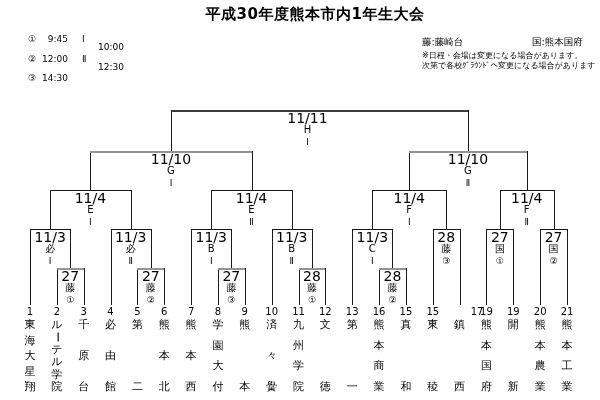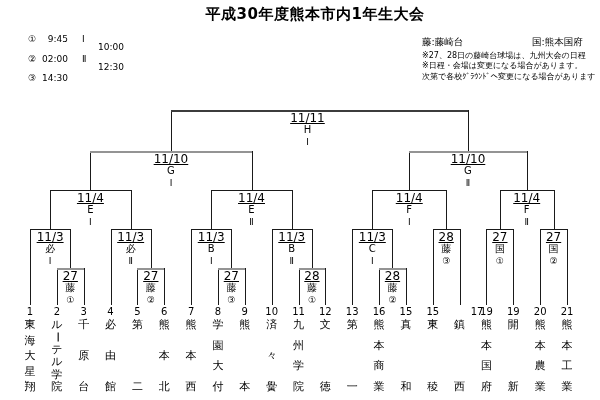--- a/index.html
+++ b/index.html
@@ -24,21 +24,21 @@
   .legend .c1{width:110px;}
   .legend .notes{margin-top:2px;font-size:8px;line-height:10.8px;white-space:nowrap;}
   
   #bracket{position:absolute;left:0;top:0;width:600px;height:400px;}
   .hl{position:absolute;}
   .hl.dark{height:1px;background:#1a1a1a;}
   .hl.gray{height:2px;background:#949494;}
   .hl.final{height:2px;background:#3c3c3c;}
   .vl{position:absolute;width:1px;background:#1a1a1a;}
   .mlabel{position:absolute;width:44px;text-align:center;}
-  .mlabel .d{font-size:12px;line-height:12px;text-decoration:underline;}
+  .mlabel .d{font-size:14px;line-height:12px;}
   .mlabel .v{font-size:10px;line-height:12px;}
   .mlabel .n{font-size:9px;line-height:12px;}
   .tnum{position:absolute;width:20px;text-align:center;font-size:10px;line-height:12px;}
   .tname{
     position:absolute;width:14px;display:flex;flex-direction:column;
     justify-content:space-between;align-items:center;font-size:11px;
   }
   .tname span{display:block;line-height:12px;}
   .tname span.rot{transform:rotate(90deg);}
 </style>
@@ -51,39 +51,38 @@
 
   <div class="schedule">
     <div class="row">
       <span class="slot">①</span>
       <span class="time">9:45</span>
       <span class="slot2">Ⅰ</span>
       <span class="time2">10:00</span>
     </div>
     <div class="row">
       <span class="slot">②</span>
-      <span class="time">02:00</span>
+      <span class="time">12:00</span>
       <span class="slot2">Ⅱ</span>
       <span class="time2">12:30</span>
     </div>
     <div class="row">
       <span class="slot">③</span>
       <span class="time">14:30</span>
       <span class="slot2"></span>
       <span class="time2"></span>
     </div>
   </div>
 
   <div class="legend">
     <div class="lrow">
       <span class="c1">藤:藤崎台</span>
       <span class="c2">国:熊本国府</span>
     </div>
     <div class="notes">
-      <div>※27、28日の藤崎台球場は、九州大会の日程</div>
       <div>※日程・会場は変更になる場合があります。</div>
       <div>次第で各校ｸﾞﾗｳﾝﾄﾞへ変更になる場合があります</div>
     </div>
   </div>
 
   <div id="bracket">
       <div class="tnum" style="left: 20px; top: 306px;">1</div>
       <div class="tname" style="left: 23px; top: 319px; height: 74px;">
         <span>東</span>
         <span>海</span>

